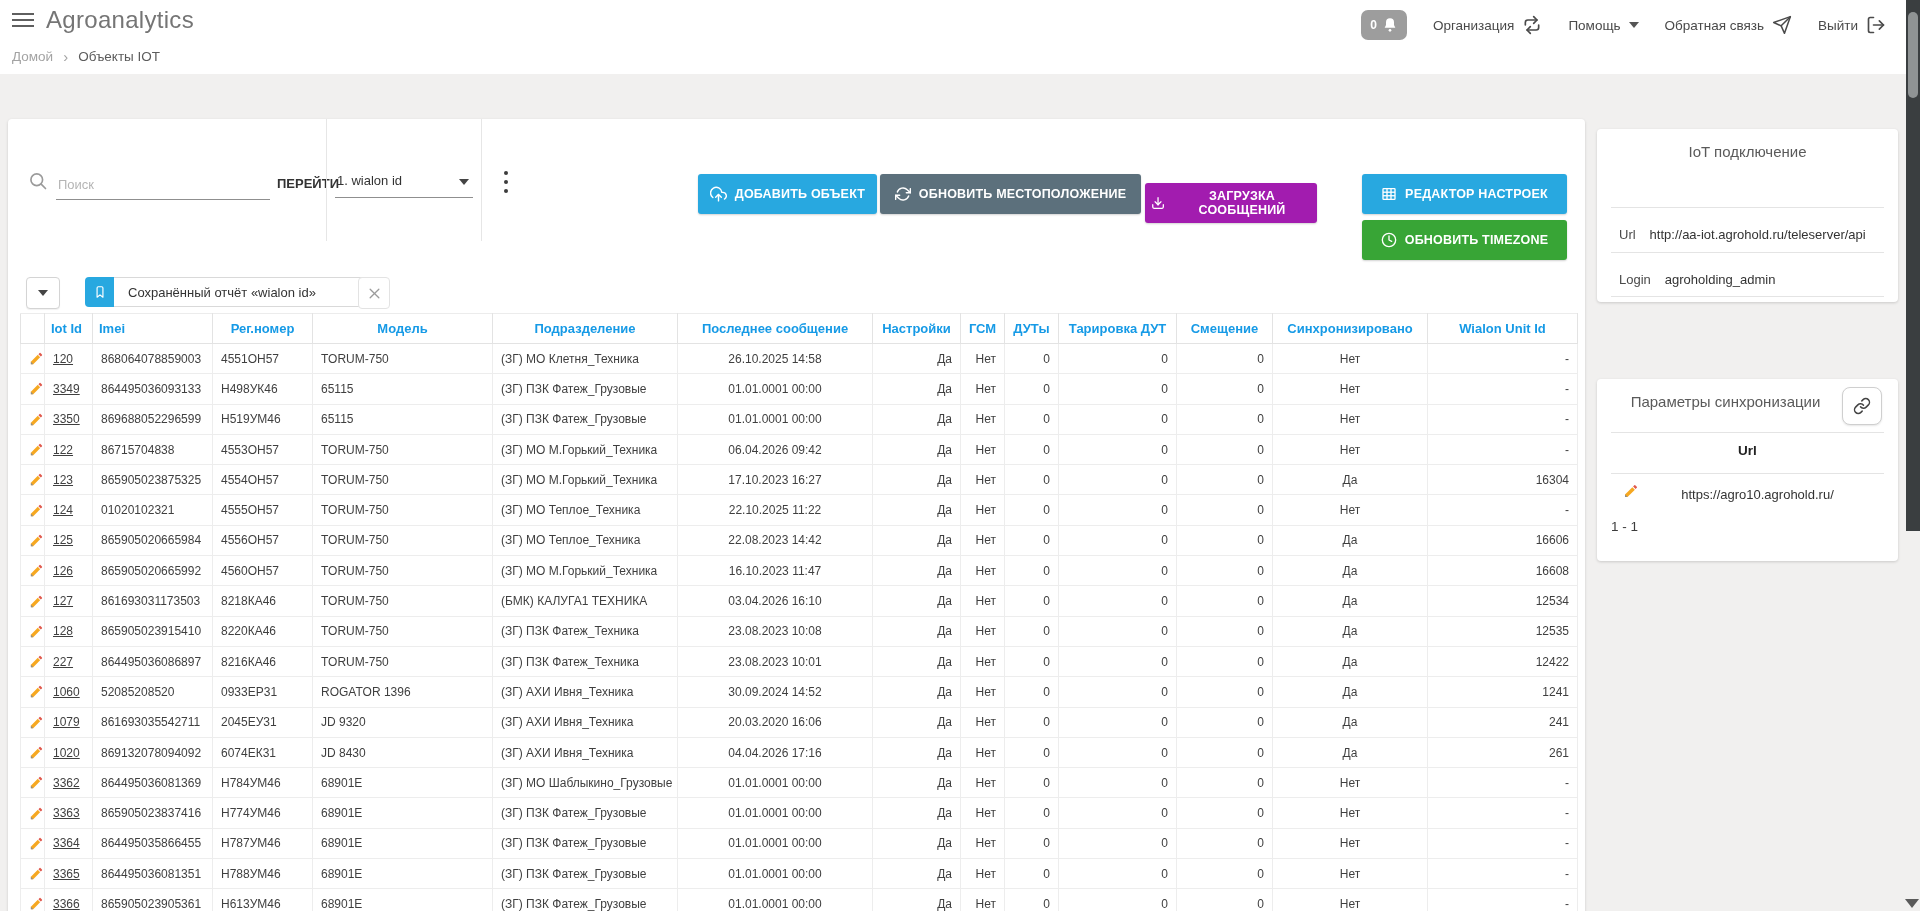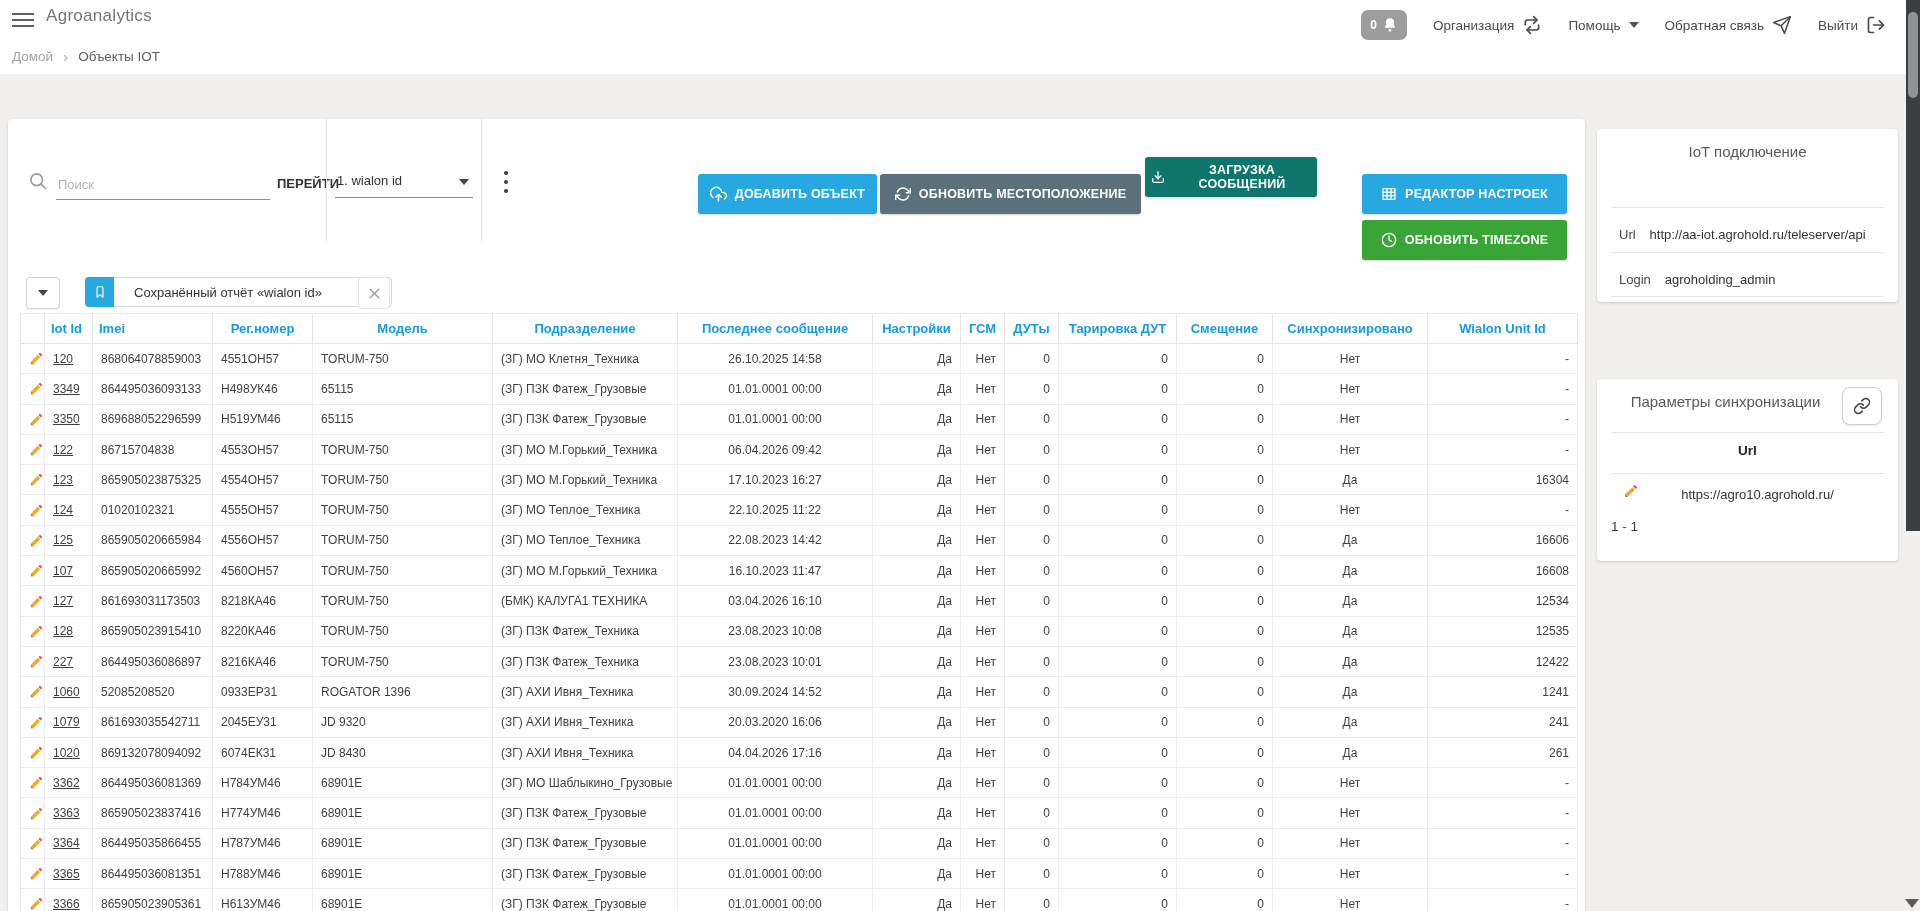--- a/index.html
+++ b/index.html
@@ -6,21 +6,21 @@
   body{
     width:1920px;height:911px;overflow:hidden;position:relative;
     background:#f1f0ef;font-family:"Liberation Sans",sans-serif;color:#3f3f3f;
     -webkit-font-smoothing:antialiased;
   }
   svg{display:block}
   
   .topbar{position:absolute;left:0;top:0;width:1906px;height:74px;background:#fff;}
   .burger{position:absolute;left:12px;top:13px;width:22px;height:16px;cursor:pointer;}
   .burger span{display:block;height:2px;background:#5f5f5f;margin:0 0 4px 0;}
-  .app-title{position:absolute;left:46px;top:6px;font-size:17px;font-weight:300;color:#757575;letter-spacing:.3px;}
+  .app-title{position:absolute;left:46px;top:6px;font-size:24px;font-weight:300;color:#757575;letter-spacing:.3px;}
   .top-right{position:absolute;right:20px;top:8px;height:34px;display:flex;align-items:center;gap:26px;}
   .bell-badge{display:flex;align-items:center;gap:5px;background:#9d9d9d;border-radius:7px;padding:4px 9px;height:22px;cursor:pointer;}
   .bell-badge .cnt{color:#fff;font-size:12px;font-weight:bold;}
   .top-item{display:flex;align-items:center;gap:8px;font-size:13.5px;color:#4a4a4a;cursor:pointer;}
   .caret-down{width:0;height:0;border-left:5px solid transparent;border-right:5px solid transparent;border-top:6px solid #555;}
   .breadcrumb{position:absolute;left:12px;top:48px;display:flex;align-items:center;gap:10px;font-size:13.5px;}
   .bc-home{color:#a3a3a3;cursor:pointer;}
   .bc-sep{color:#a3a3a3;font-size:15px;}
   .bc-cur{color:#5c5c5c;}
   
@@ -36,21 +36,21 @@
   .mode-select .caret-down{position:absolute;right:4px;top:18px;border-top-color:#444;}
   .kebab{position:absolute;left:489px;top:52px;width:18px;height:34px;cursor:pointer;}
   .kebab i{display:block;width:4px;height:4px;border-radius:50%;background:#3c3c3c;margin:0 auto 5px auto;}
   .btn{position:absolute;height:40px;border:none;border-radius:3px;color:#fff;font-size:12.5px;font-weight:bold;
        display:flex;align-items:center;justify-content:center;gap:8px;cursor:pointer;
        font-family:"Liberation Sans",sans-serif;letter-spacing:.2px;box-shadow:0 1px 2px rgba(0,0,0,.18);}
   
   .chip-dd{position:absolute;left:18px;top:158px;width:32px;height:30px;border:1px solid #d4d4d4;border-radius:4px;background:#fff;display:flex;align-items:center;justify-content:center;cursor:pointer;box-shadow:0 1px 1px rgba(0,0,0,.06);}
   .chip{position:absolute;left:77px;top:158px;height:30px;display:flex;align-items:stretch;}
   .chip .bm{width:29px;border-radius:4px 0 0 4px;display:flex;align-items:center;justify-content:center;}
-  .chip .txt{width:237px;border:1px solid #d9d9d9;border-left:none;border-radius:0 4px 4px 0;display:flex;align-items:center;padding:0 20px;font-size:13px;color:#333;background:#fff;}
+  .chip .txt{width:237px;border:1px solid #d9d9d9;border-left:none;border-radius:0 4px 4px 0;display:flex;align-items:center;padding:0 14px;font-size:13px;color:#333;background:#fff;}
   .chip-x{position:absolute;left:350px;top:158px;width:30px;height:30px;border:1px solid #e3e3e3;border-radius:4px;background:#fff;display:flex;align-items:center;justify-content:center;cursor:pointer;}
   
   .iot-table{position:absolute;left:12px;top:194px;width:1557px;border-collapse:collapse;table-layout:fixed;}
   .iot-table th{height:29px;font-size:13px;font-weight:bold;color:#169ae6;border:1px solid #e3e3e3;border-top:1px solid #ececec;padding:0 6px;cursor:pointer;white-space:nowrap;overflow:hidden;}
   .iot-table td{height:29.3px;font-size:12px;color:#3f3f3f;border:1px solid #ededed;border-top:none;padding:0 8px;white-space:nowrap;overflow:hidden;}
   .a-l{text-align:left}.a-c{text-align:center}.a-r{text-align:right}
   .id-link{color:#55a9e6;text-decoration:underline;cursor:pointer;}
   .date-link{color:#55a9e6;cursor:pointer;text-align:center;}
   .edit-cell{text-align:center;cursor:pointer;padding:0 2px;}
   
@@ -155,21 +155,21 @@
     <span>ДОБАВИТЬ ОБЪЕКТ</span>
   </button>
   <button class="btn" style="left:872px;top:55px;width:261px;background:#5c707c;">
     <svg width="16" height="16" viewBox="0 0 24 24" fill="none" stroke="#fff" stroke-width="2.2" stroke-linecap="round" stroke-linejoin="round">
       <polyline points="23 4 23 10 17 10"></polyline>
         <polyline points="1 20 1 14 7 14"></polyline>
       <path d="M3.51 9a9 9 0 0 1 14.85-3.36L23 10M1 14l4.64 4.36A9 9 0 0 0 20.49 15"></path>
     </svg>
     <span>ОБНОВИТЬ МЕСТОПОЛОЖЕНИЕ</span>
   </button>
-  <button class="btn" style="left:1137px;top:38px;width:172px;background:#0f766e;">
+  <button class="btn" style="left:1137px;top:64px;width:172px;background:#a21caf;">
     <svg width="16" height="16" viewBox="0 0 24 24" fill="none" stroke="#fff" stroke-width="2.2" stroke-linecap="round" stroke-linejoin="round">
       <path d="M21 15v4a2 2 0 0 1-2 2H5a2 2 0 0 1-2-2v-4"></path>
         <polyline points="7 10 12 15 17 10"></polyline>
         <line x1="12" y1="15" x2="12" y2="3"></line>
     </svg>
     <span>ЗАГРУЗКА СООБЩЕНИЙ</span>
   </button>
   <button class="btn" style="left:1354px;top:55px;width:205px;background:#28a8e0;">
     <svg width="16" height="16" viewBox="0 0 24 24" fill="none" stroke="#fff" stroke-width="2">
       <rect x="3" y="4" width="18" height="16" rx="1"></rect>
@@ -397,21 +397,21 @@
           <td class="a-r">16606</td>
         </tr>
         <tr>
           <td class="edit-cell">
   <svg width="15" height="15" viewBox="0 0 24 24">
     <path d="M3 17.25V21h3.75L17.81 9.94l-3.75-3.75L3 17.25z" fill="#f6a821"></path>
     <path d="M20.71 7.04a1 1 0 0 0 0-1.41l-2.34-2.34a1 1 0 0 0-1.41 0l-1.83 1.83 3.75 3.75 1.83-1.83z" fill="#e05a4e"></path>
     <path d="M3 17.25V21h3.75l-1.8-1.95L3 17.25z" fill="#8d8d8d"></path>
   </svg>
 </td>
-          <td class="a-l id-link">107</td>
+          <td class="a-l id-link">126</td>
           <td class="a-l">865905020665992</td>
           <td class="a-l">4560ОН57</td>
           <td class="a-l">TORUM-750</td>
           <td class="a-l">(ЗГ) МО М.Горький_Техника</td>
           <td class="a-c date-link">16.10.2023 11:47</td>
           <td class="a-r">Да</td>
           <td class="a-r">Нет</td>
           <td class="a-r">0</td>
           <td class="a-r">0</td>
           <td class="a-r">0</td>

